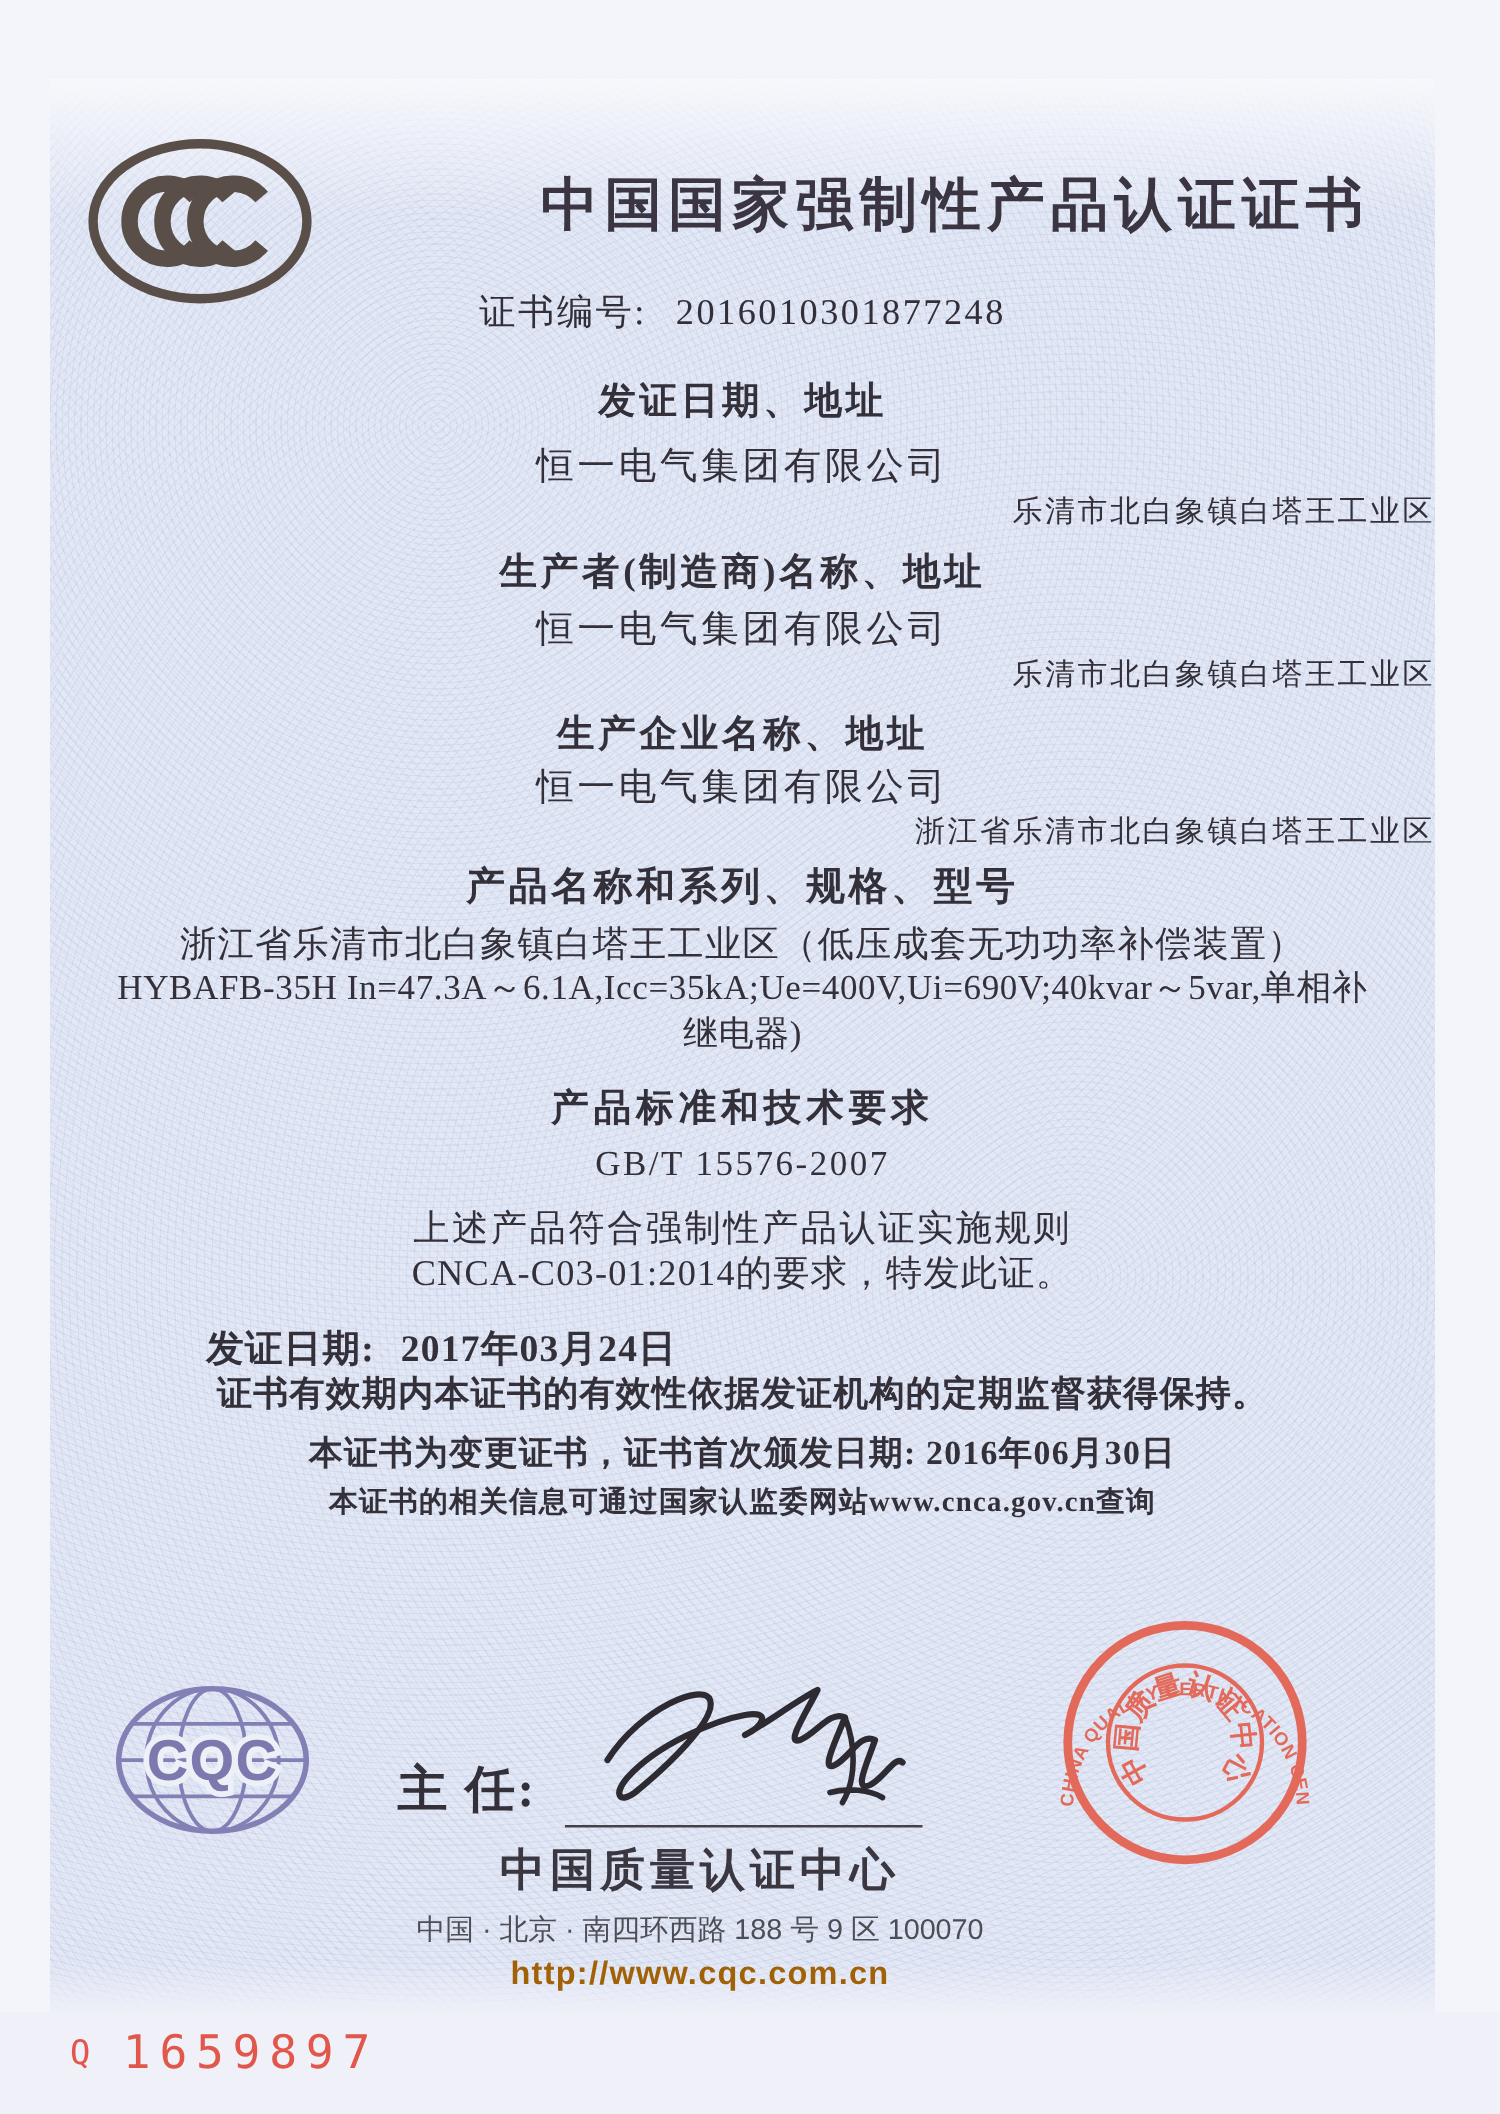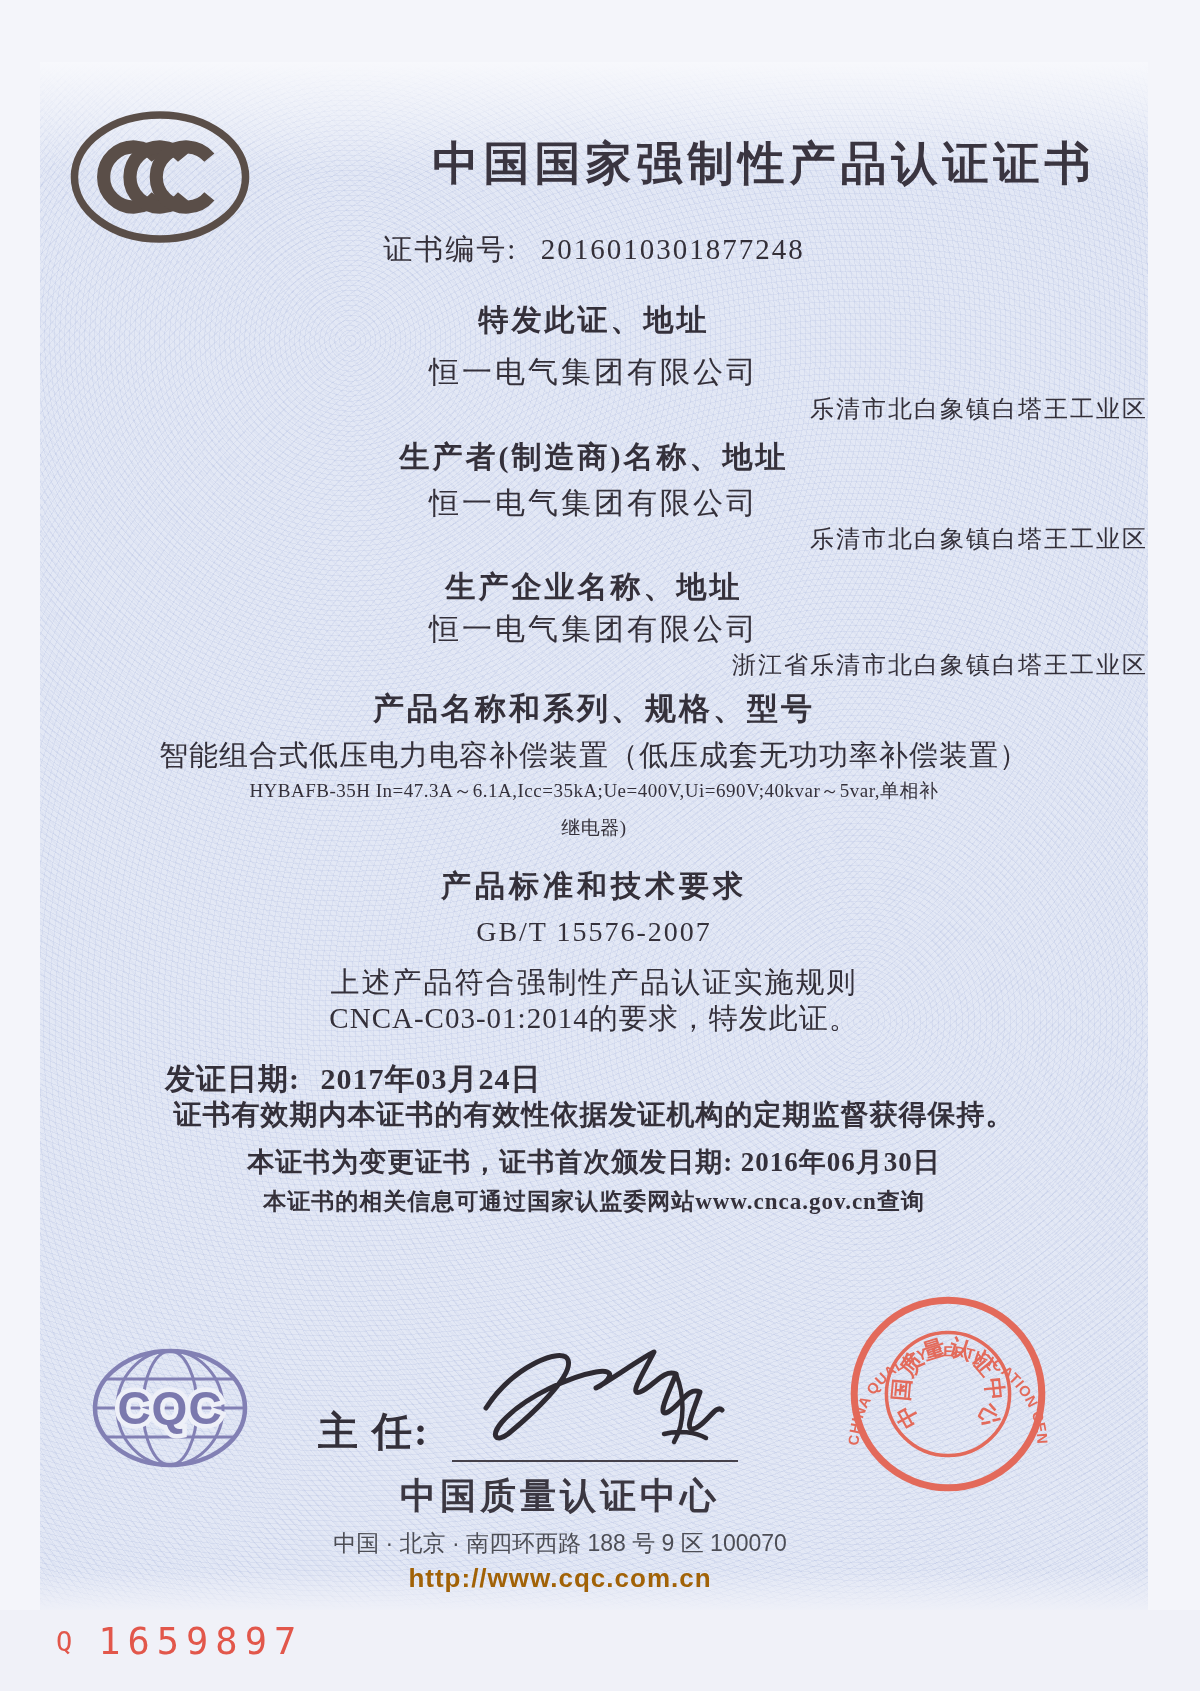--- a/index.html
+++ b/index.html
@@ -32,21 +32,21 @@
   }
   .abs{position:absolute;}
   .ctr{left:40px;width:1108px;text-align:center;}
   .hdr-title{top:133px;font-size:46px;font-weight:bold;letter-spacing:5px;color:#3a3540;}
   .cert-no{top:230px;font-size:29px;letter-spacing:2px;color:#332f38;}
   .sec-label{font-size:30px;font-weight:600;letter-spacing:3px;}
   .sec-line1{font-size:30px;letter-spacing:3px;}
   .sec-line2{font-size:24px;letter-spacing:2px;text-align:right;}
   .prod-label{top:688px;font-size:31px;font-weight:600;letter-spacing:3px;}
   .prod-name{top:736px;font-size:29px;letter-spacing:1px;}
-  .spec{font-size:19px;letter-spacing:0.5px;line-height:37px;}
+  .spec{font-size:28px;letter-spacing:0.5px;line-height:37px;}
   .std-label{top:866px;font-size:30px;font-weight:600;letter-spacing:4px;}
   .std-value{top:916px;font-size:28px;letter-spacing:2px;}
   .stmt1{top:963px;font-size:29px;letter-spacing:2px;}
   .stmt2{top:999px;font-size:29px;letter-spacing:1px;}
   .dates-row{top:1048px;font-size:30px;font-weight:600;}
   .date-issue{position:absolute;left:165px;top:0;white-space:nowrap;letter-spacing:1px;margin-top:11px;}
   .date-expiry{position:absolute;left:595px;top:0;white-space:nowrap;letter-spacing:1px;}
   .note-validity{top:1096px;font-size:28px;font-weight:600;letter-spacing:1px;}
   .note-change{top:1144px;font-size:27px;font-weight:600;letter-spacing:1px;}
   .note-info{top:1186px;font-size:23px;font-weight:600;letter-spacing:1px;}
@@ -73,34 +73,34 @@
     <path d="M 152.5 54.4 A 32 32 0 1 0 152.5 95.6" fill="none" stroke="#5a4e48" stroke-width="14"></path>
   </svg>
 </div>
 
 <div class="abs ctr hdr-title" style="padding-left:170px;">中国国家强制性产品认证证书</div>
 <div class="abs ctr cert-no">
   <span>证书编号:</span>
   <span style="margin-left:14px;">2016010301877248</span>
 </div>
 
-<div class="abs ctr sec-label" style="top:300px;">特发此证、地址</div>
+<div class="abs ctr sec-label" style="top:300px;">发证日期、地址</div>
 <div class="abs ctr sec-line1" style="top:352px;">恒一电气集团有限公司</div>
 <div class="abs ctr sec-line2" style="top:393px;">乐清市北白象镇白塔王工业区</div>
 
 <div class="abs ctr sec-label" style="top:437px;">生产者(制造商)名称、地址</div>
 <div class="abs ctr sec-line1" style="top:483px;">恒一电气集团有限公司</div>
 <div class="abs ctr sec-line2" style="top:523px;">乐清市北白象镇白塔王工业区</div>
 
 <div class="abs ctr sec-label" style="top:567px;">生产企业名称、地址</div>
 <div class="abs ctr sec-line1" style="top:609px;">恒一电气集团有限公司</div>
 <div class="abs ctr sec-line2" style="top:649px;">浙江省乐清市北白象镇白塔王工业区</div>
 
 <div class="abs ctr prod-label">产品名称和系列、规格、型号</div>
-<div class="abs ctr prod-name">智能组合式低压电力电容补偿装置（低压成套无功功率补偿装置）</div>
+<div class="abs ctr prod-name">浙江省乐清市北白象镇白塔王工业区（低压成套无功功率补偿装置）</div>
 <div class="abs ctr spec" style="top:772px;">
   <div>HYBAFB-35H In=47.3A～6.1A,Icc=35kA;Ue=400V,Ui=690V;40kvar～5var,单相补</div>
   <div>继电器)</div>
 </div>
 
 <div class="abs ctr std-label">产品标准和技术要求</div>
 <div class="abs ctr std-value">GB/T 15576-2007</div>
 
 <div class="abs ctr stmt1">上述产品符合强制性产品认证实施规则</div>
 <div class="abs ctr stmt2">CNCA-C03-01:2014的要求，特发此证。</div>

